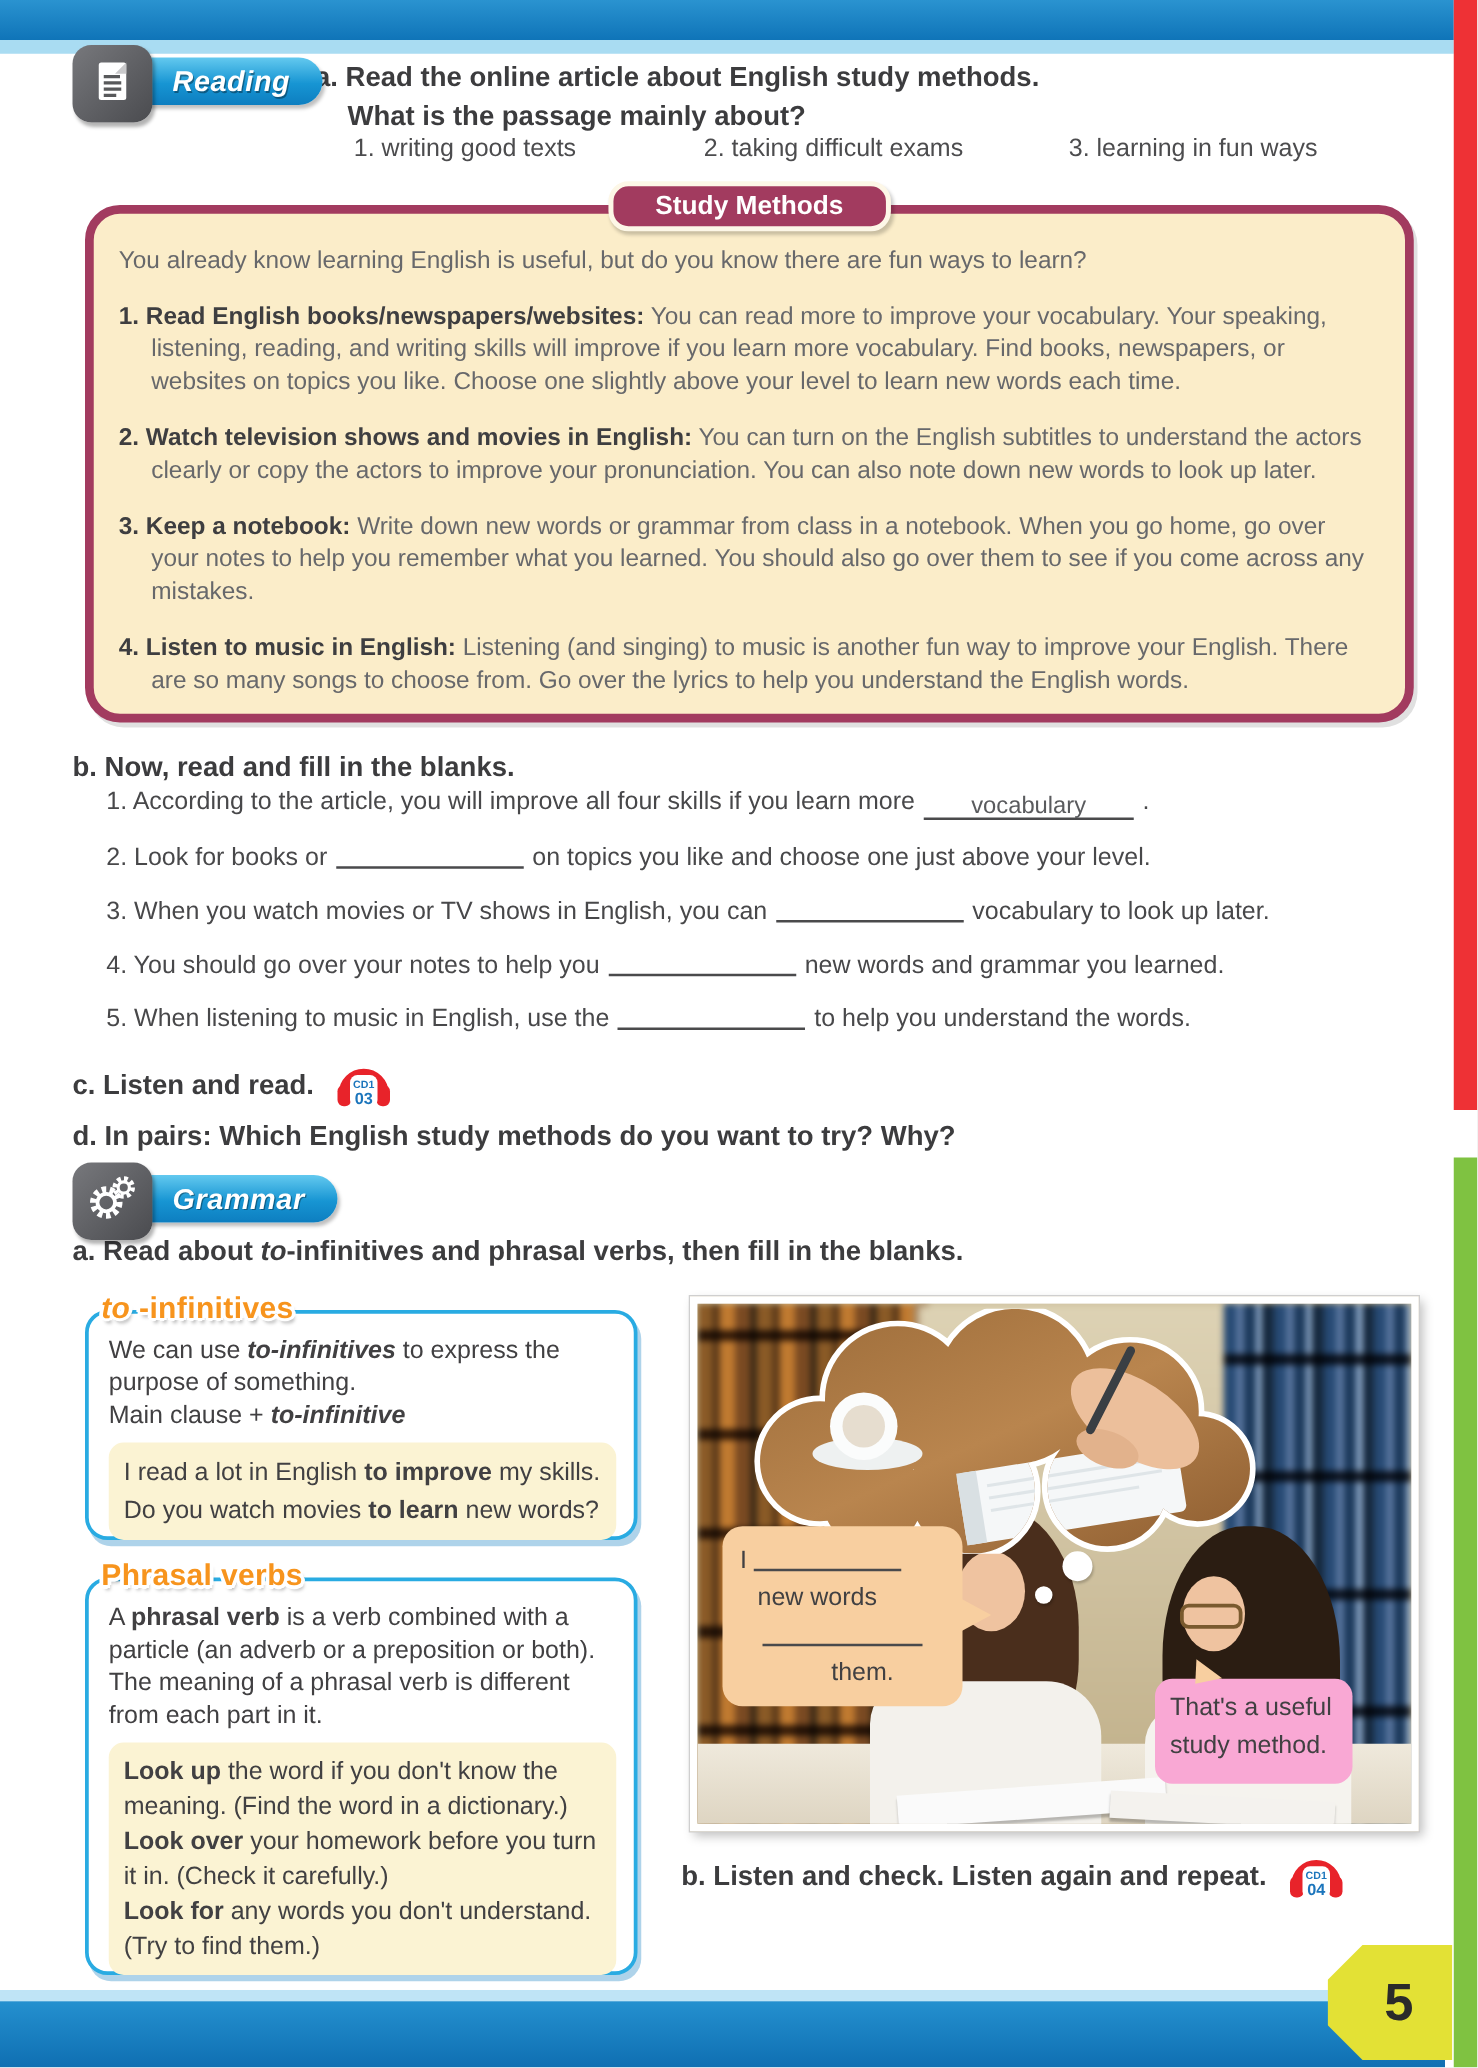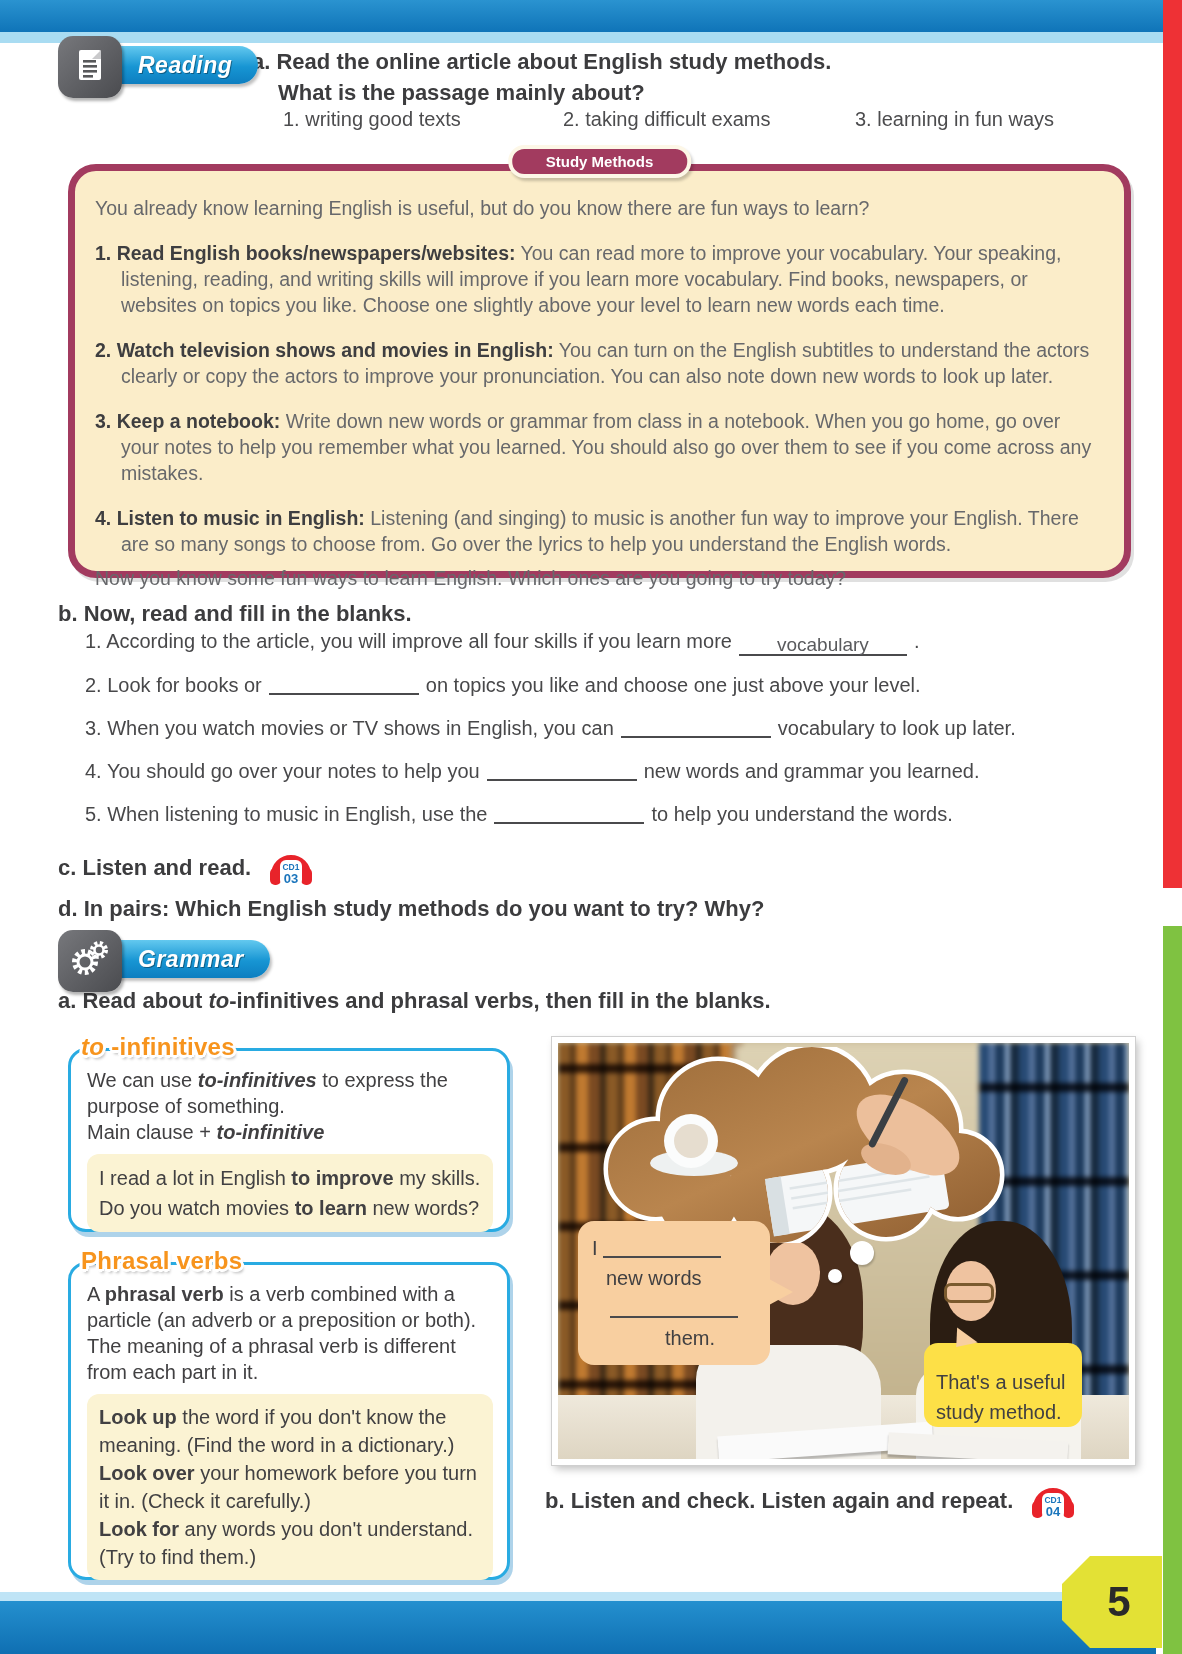--- a/index.html
+++ b/index.html
@@ -30,21 +30,21 @@
   
   .task-head{position:absolute;font-size:22px;font-weight:bold;color:#3c3c3e;line-height:31px;}
 
   .options{position:absolute;top:108px;left:0;width:1140px;height:26px;}
   .options span{position:absolute;font-size:20px;color:#4c4c4e;}
 
   
   .article{position:absolute;left:68px;top:164px;width:1063px;height:414px;background:#fbedc9;border:7px solid #a23b5f;
            border-radius:28px;box-sizing:border-box;box-shadow:3px 4px 0 rgba(0,0,0,.12);}
   .article-title{position:absolute;left:50%;transform:translateX(-50%);top:-26px;background:#a23b5f;border:4px solid #fdf7e7;
-           border-radius:16px;padding:4px 34px;color:#fff;font-weight:bold;font-size:15px;white-space:nowrap;
+           border-radius:16px;padding:4px 34px;color:#fff;font-weight:bold;font-size:21px;white-space:nowrap;
            box-shadow:2px 3px 3px rgba(0,0,0,.2);}
   .article-body{padding:24px 22px 0 20px;}
   .article-body p{margin:0 0 8px;font-size:19.5px;line-height:26px;color:#67686b;}
   .article-body p.item{padding-left:26px;text-indent:-26px;margin-top:19px;}
   .article-body b{color:#3e3e40;}
 
   
   .fillins{position:absolute;left:85px;top:630px;width:1040px;font-size:20px;color:#48484a;}
   .fillins .row{height:43px;}
   .blank{display:inline-block;border-bottom:2px solid #4a4a4c;height:20px;width:150px;margin:0 7px;vertical-align:-3px;text-align:center;}
@@ -86,22 +86,22 @@
   .book2{left:330px;top:394px;width:180px;height:22px;background:#f4f2ee;transform:rotate(3deg);box-shadow:0 3px 2px rgba(0,0,0,.25);}
   .thought{left:28px;top:4px;width:436px;height:196px;}
   .dot-big{left:292px;top:198px;width:24px;height:24px;background:#fff;border-radius:50%;box-shadow:1px 2px 2px rgba(0,0,0,.2);}
   .dot-small{left:270px;top:226px;width:14px;height:14px;background:#fff;border-radius:50%;box-shadow:1px 2px 2px rgba(0,0,0,.2);}
 
   .fill-bubble{position:absolute;left:20px;top:178px;width:192px;height:144px;background:#f8cfa0;border-radius:16px;
          padding:12px 14px;box-sizing:border-box;font-size:20px;color:#414042;line-height:30px;z-index:3;}
   .fill-bubble:after{content:"";position:absolute;right:-23px;top:58px;border-top:13px solid transparent;border-bottom:13px solid transparent;border-left:24px solid #f8cfa0;}
   .fill-bubble .bl{display:inline-block;border-bottom:2px solid #4a4a4c;height:18px;vertical-align:-3px;}
 
-  .speech-bubble{position:absolute;left:366px;top:300px;width:158px;height:84px;background:#fde047;border-radius:14px;
-         padding:24px 12px;box-sizing:border-box;font-size:20px;color:#414042;line-height:30px;z-index:3;}
+  .speech-bubble{position:absolute;left:366px;top:300px;width:158px;height:84px;background:#f9a8d4;border-radius:14px;
+         padding:8px 12px;box-sizing:border-box;font-size:20px;color:#414042;line-height:30px;z-index:3;}
   .speech-bubble:before{content:"";position:absolute;top:-17px;left:30px;border-bottom:19px solid #f8cfa0;border-right:17px solid transparent;border-left:5px solid transparent;transform:rotate(-12deg);}
 </style>
 </head>
 <body>
 
 <div class="page">
 
   <div class="top-bar"></div>
   <div class="top-bar-light"></div>
   <div class="side-red"></div>
@@ -142,21 +142,20 @@
   </div>
 
   <div class="article">
     <div class="article-title">Study Methods</div>
     <div class="article-body">
       <p>You already know learning English is useful, but do you know there are fun ways to learn?</p>
       <p class="item"><b>1.</b> <b>Read English books/newspapers/websites:</b> <span>You can read more to improve your vocabulary. Your speaking, listening, reading, and writing skills will improve if you learn more vocabulary. Find books, newspapers, or websites on topics you like. Choose one slightly above your level to learn new words each time.</span></p>
       <p class="item"><b>2.</b> <b>Watch television shows and movies in English:</b> <span>You can turn on the English subtitles to understand the actors clearly or copy the actors to improve your pronunciation. You can also note down new words to look up later.</span></p>
       <p class="item"><b>3.</b> <b>Keep a notebook:</b> <span>Write down new words or grammar from class in a notebook. When you go home, go over your notes to help you remember what you learned. You should also go over them to see if you come across any mistakes.</span></p>
       <p class="item"><b>4.</b> <b>Listen to music in English:</b> <span>Listening (and singing) to music is another fun way to improve your English. There are so many songs to choose from. Go over the lyrics to help you understand the English words.</span></p>
-      <p>Now you know some fun ways to learn English. Which ones are you going to try today?</p>
     </div>
   </div>
 
   <div class="task-head" style="left:58px;top:598px;">
     <span>b.</span>
     <span>Now, read and fill in the blanks.</span>
   </div>
   <div class="fillins">
     <div class="row">
       <span>1. According to the article, you will improve all four skills if you learn more</span><span class="blank filled">vocabulary</span><span>.</span>

